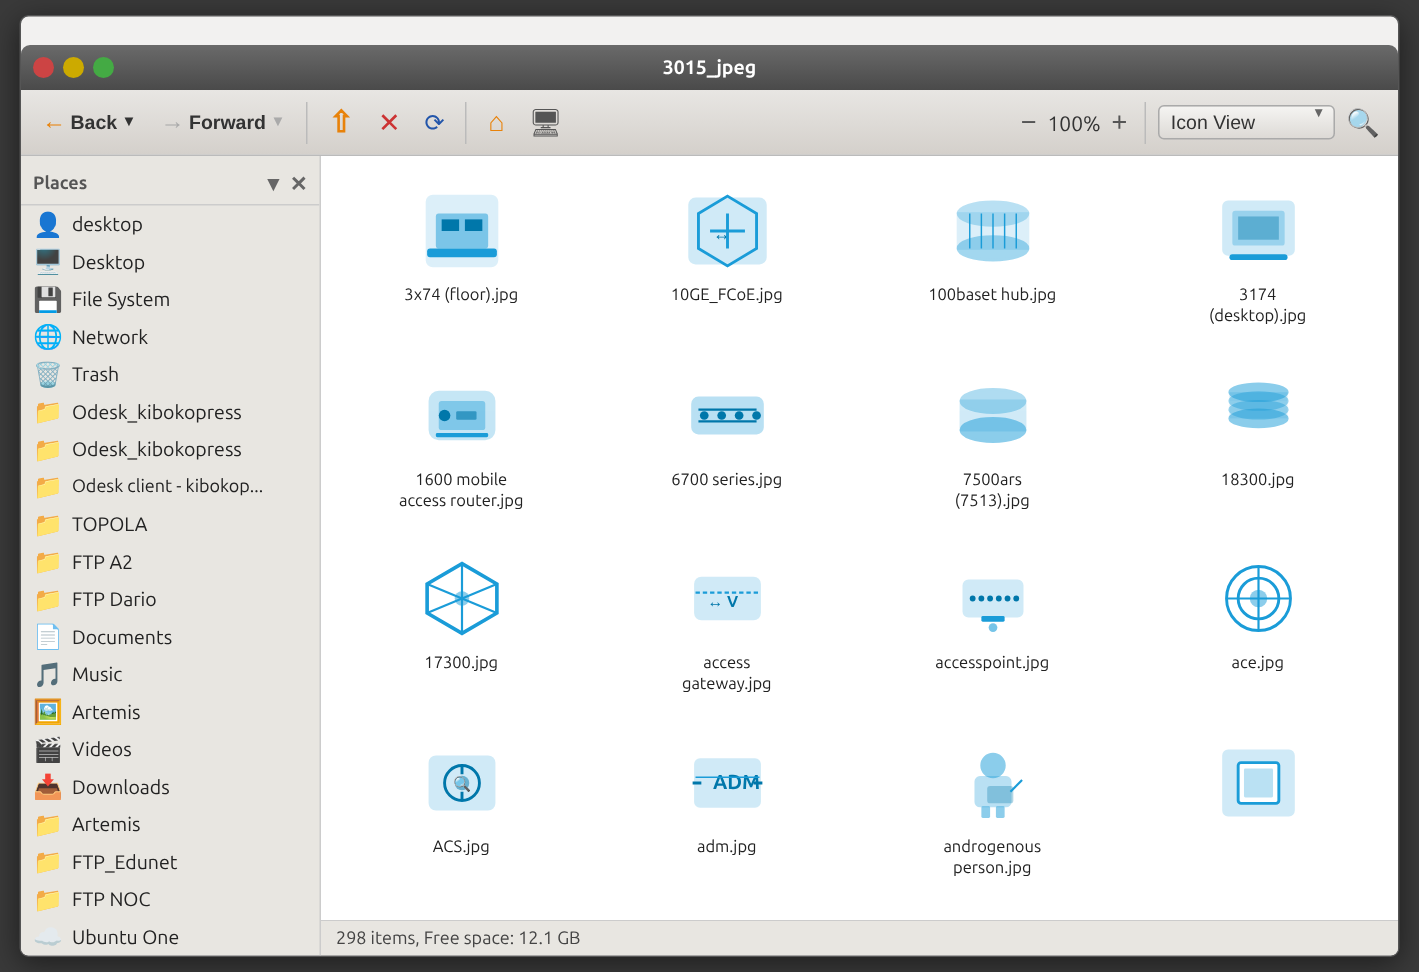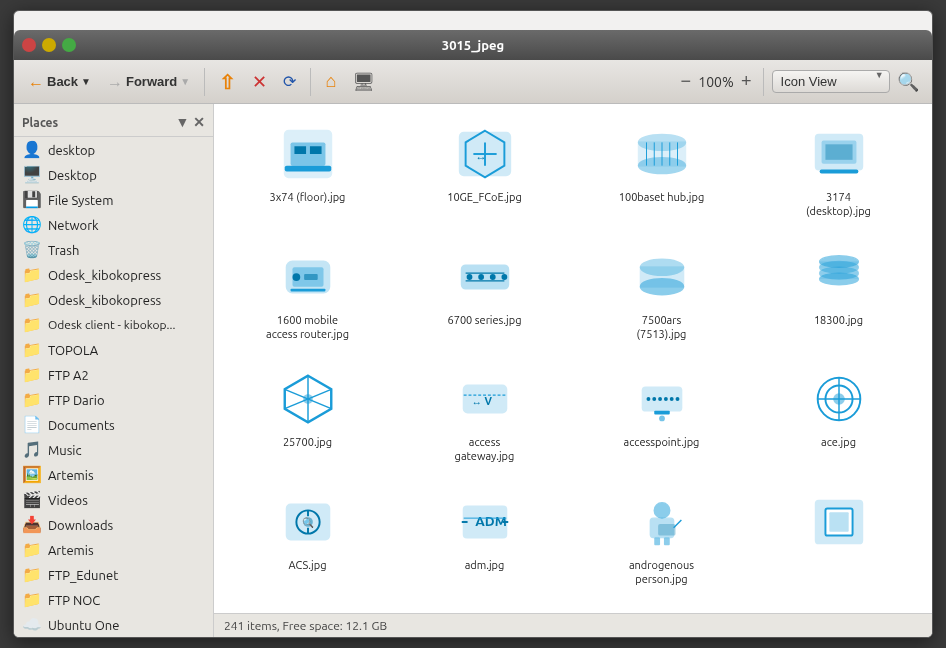--- a/index.html
+++ b/index.html
@@ -535,21 +535,21 @@
           <div class="file-item">
             <div class="file-thumb">
               <svg viewBox="0 0 64 64">
                   <polygon points="32,8 56,22 56,42 32,56 8,42 8,22" fill="none" stroke="#1a9cd8" stroke-width="2.5"></polygon>
                   <line x1="32" y1="8" x2="32" y2="56" stroke="#1a9cd8" stroke-width="1.5"></line>
                   <line x1="8" y1="22" x2="56" y2="42" stroke="#1a9cd8" stroke-width="1.5"></line>
                   <line x1="56" y1="22" x2="8" y2="42" stroke="#1a9cd8" stroke-width="1.5"></line>
                   <circle cx="32" cy="32" r="5" fill="#1a9cd8" opacity="0.5"></circle>
                 </svg>
             </div>
-            <span class="file-label">25700.jpg</span>
+            <span class="file-label">17300.jpg</span>
           </div>
           <div class="file-item">
             <div class="file-thumb">
               <svg viewBox="0 0 64 64">
                   <rect x="10" y="18" width="44" height="28" rx="4" fill="#1a9cd8" opacity="0.2" stroke="#1a9cd8" stroke-width="2"></rect>
                   <text x="18" y="38" font-size="11" fill="#0077aa" font-weight="bold">↔ V</text>
                   <line x1="10" y1="28" x2="54" y2="28" stroke="#1a9cd8" stroke-width="1.5" stroke-dasharray="3,2"></line>
                 </svg>
             </div>
             <span class="file-label">access gateway.jpg</span>
@@ -659,17 +659,17 @@
                   <line x1="8" y1="32" x2="56" y2="32" stroke="#1a9cd8" stroke-width="1.5"></line>
                   <circle cx="32" cy="32" r="5" fill="#1a9cd8" opacity="0.6"></circle>
                 </svg>
             </div>
 
           </div>
 
         </div>
       </div>
       <div class="statusbar">
-        <span>241 items, Free space: 12.1 GB</span>
+        <span>298 items, Free space: 12.1 GB</span>
       </div>
     </div>
   </div>
 </div>
 
 </body></html>

